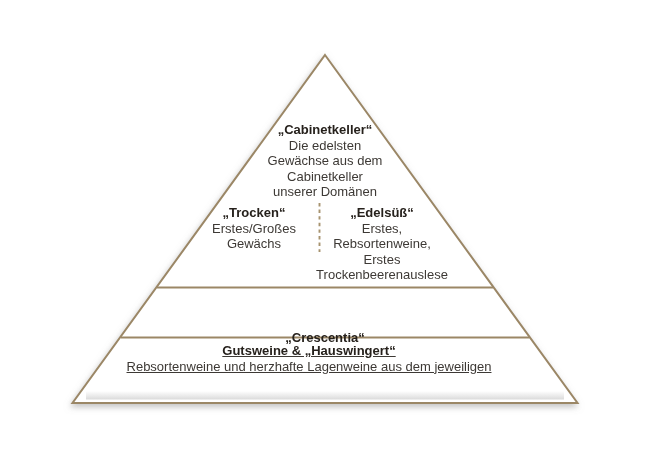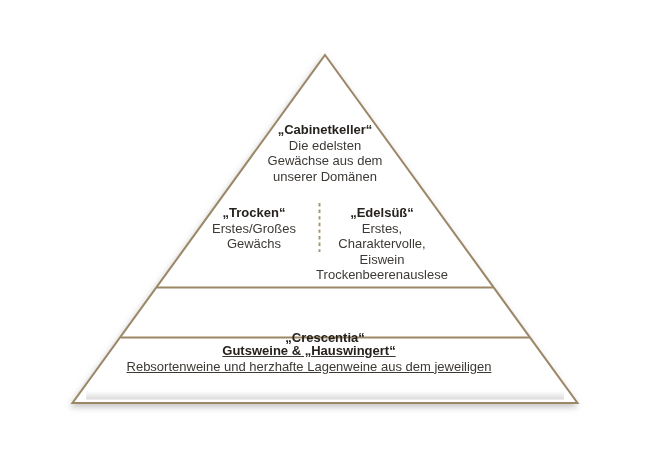--- a/index.html
+++ b/index.html
@@ -69,34 +69,35 @@
     <line class="divider" x1="157" y1="287.5" x2="493" y2="287.5"></line>
     <line class="divider" x1="121" y1="337.5" x2="529.5" y2="337.5"></line>
 
     <line class="dashline" x1="319.5" y1="203" x2="319.5" y2="252"></line>
   </svg>
 
   <div class="txt lv1">
     <div class="hd">„Cabinetkeller“</div>
     <div>Die edelsten</div>
     <div>Gewächse aus dem</div>
+    <div>Cabinetkeller</div>
     <div>unserer Domänen</div>
   </div>
 
   <div class="txt lv2L">
     <div class="hd">„Trocken“</div>
     <div>Erstes/Großes</div>
     <div>Gewächs</div>
   </div>
 
   <div class="txt lv2R">
     <div class="hd">„Edelsüß“</div>
     <div>Erstes,</div>
-    <div>Charaktervolle,</div>
-    <div>Eiswein</div>
+    <div>Rebsortenweine,</div>
+    <div>Erstes</div>
     <div>Trockenbeerenauslese</div>
   </div>
 
   <div class="txt lv3">
     <div class="hd">„Crescentia“</div>
   </div>
 
   <div class="txt lv4">
     <div class="hd">Gutsweine &amp; „Hauswingert“</div>
     <div>Rebsortenweine und herzhafte Lagenweine aus dem jeweiligen</div>

